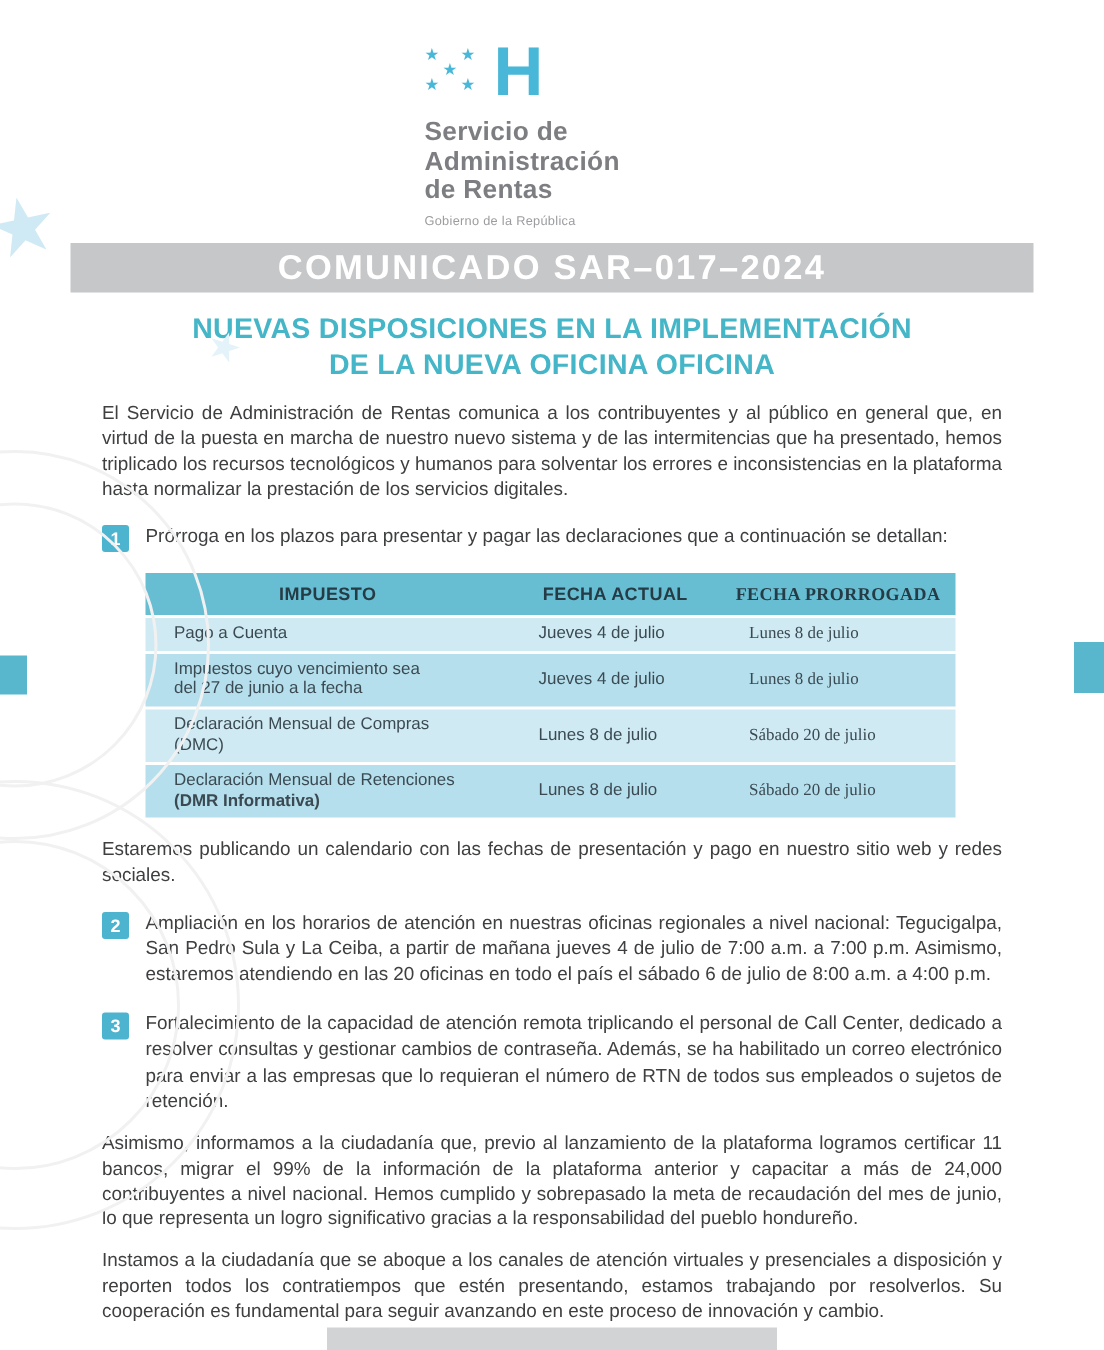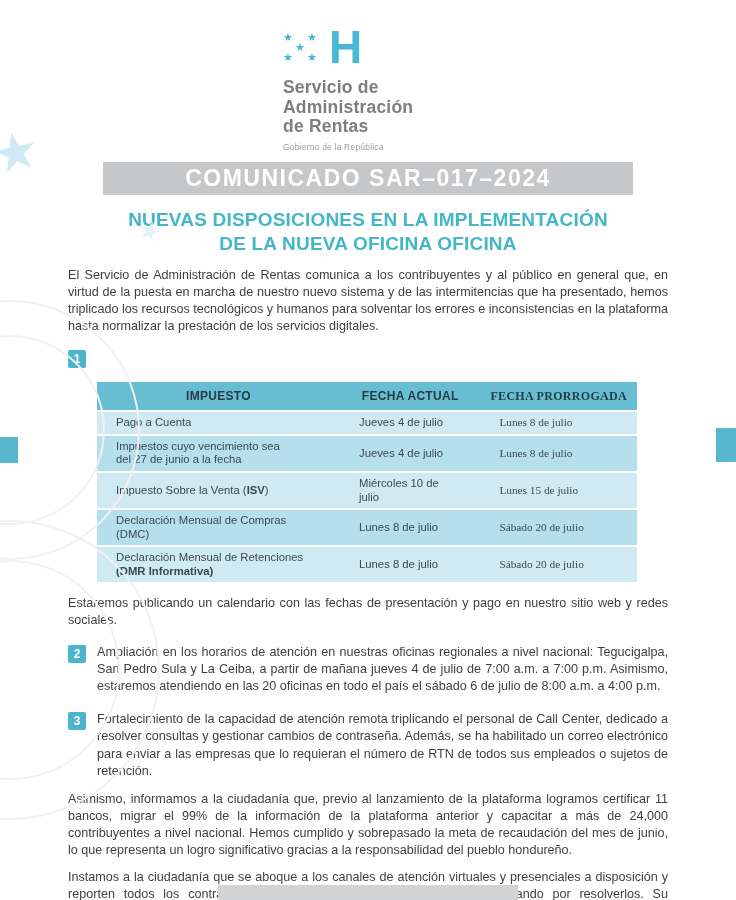--- a/index.html
+++ b/index.html
@@ -47,21 +47,21 @@
   .stars .s1{left:0;top:0;}
   .stars .s2{left:24px;top:0;}
   .stars .s3{left:12px;top:10px;}
   .stars .s4{left:0;top:20px;}
   .stars .s5{left:24px;top:20px;}
   .logo-h{font-size:46px;font-weight:bold;color:var(--logo-blue);line-height:0.92;margin-left:8px;}
   .logo-text{margin-top:2px;font-size:17.5px;font-weight:bold;color:var(--logo-gray);line-height:1.12;letter-spacing:0.2px;}
   .logo-sub{margin-top:5px;font-size:8.5px;color:#9b9c9f;letter-spacing:0.2px;}
   
   .banner{
-    width:530px;height:33px;margin:10px auto 0 auto;background:var(--banner-bg);
+    width:642px;height:33px;margin:10px auto 0 auto;background:var(--banner-bg);
     display:flex;align-items:center;justify-content:center;
   }
   .banner span{
     color:#ffffff;font-weight:bold;font-size:23px;letter-spacing:1.5px;
   }
   .doc-title{
     margin-top:13px;text-align:center;color:var(--teal);
     font-weight:bold;font-size:19px;line-height:1.28;letter-spacing:0.2px;
   }
   
@@ -139,20 +139,21 @@
     <div>DE LA NUEVA OFICINA OFICINA</div>
   </div>
 
   <div class="content">
 
     <p class="para">El Servicio de Administración de Rentas comunica a los contribuyentes y al público en general que, en virtud de la puesta en marcha de nuestro nuevo sistema y de las intermitencias que ha presentado, hemos triplicado los recursos tecnológicos y humanos para solventar los errores e inconsistencias en la plataforma hasta normalizar la prestación de los servicios digitales.</p>
 
 
     <div class="item">
       <div class="badge">1</div>
+      <div class="item-text">Prórroga en los plazos para presentar y pagar las declaraciones que a continuación se detallan:</div>
     </div>
 
     <table class="prorroga">
       <thead>
         <tr>
           <th class="col-impuesto">IMPUESTO</th>
           <th class="col-actual">FECHA ACTUAL</th>
           <th class="col-prorrogada">FECHA PRORROGADA</th>
         </tr>
       </thead>
@@ -161,25 +162,20 @@
             <td class="col-impuesto"><span>Pago a Cuenta</span></td>
             <td class="col-actual">Jueves 4 de julio</td>
             <td class="col-prorrogada">Lunes 8 de julio</td>
           </tr>
           <tr>
             <td class="col-impuesto"><span>Impuestos cuyo vencimiento sea</span><br><span>del 27 de junio a la fecha</span></td>
             <td class="col-actual">Jueves 4 de julio</td>
             <td class="col-prorrogada">Lunes 8 de julio</td>
           </tr>
           <tr>
-            <td class="col-impuesto"><span>Impuesto Sobre la Venta (</span><span style="font-weight: bold;">ISV</span><span>)</span></td>
-            <td class="col-actual">Miércoles 10 de julio</td>
-            <td class="col-prorrogada">Lunes 15 de julio</td>
-          </tr>
-          <tr>
             <td class="col-impuesto"><span>Declaración Mensual de Compras (</span><span style="font-weight: normal;">DMC</span><span>)</span></td>
             <td class="col-actual">Lunes 8 de julio</td>
             <td class="col-prorrogada">Sábado 20 de julio</td>
           </tr>
           <tr>
             <td class="col-impuesto"><span>Declaración Mensual de Retenciones</span><br><span style="font-weight: bold;">(DMR Informativa)</span></td>
             <td class="col-actual">Lunes 8 de julio</td>
             <td class="col-prorrogada">Sábado 20 de julio</td>
           </tr>
         </tbody>

